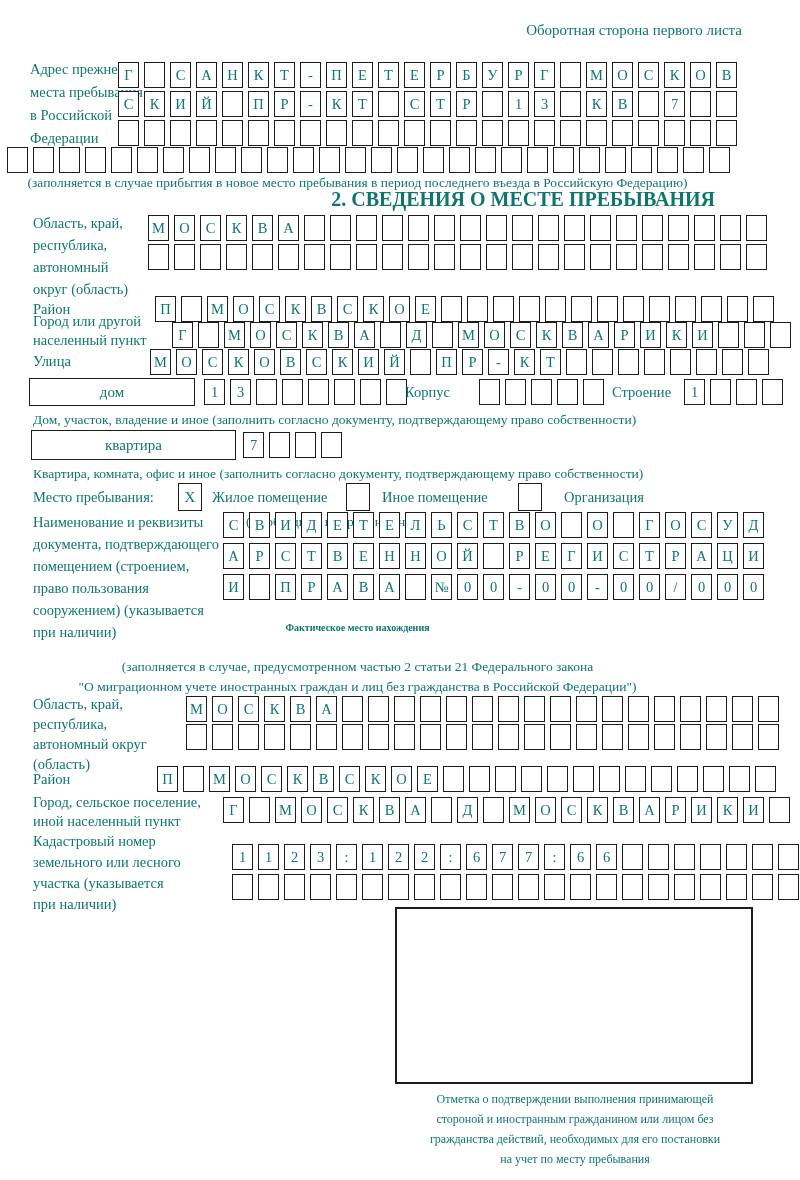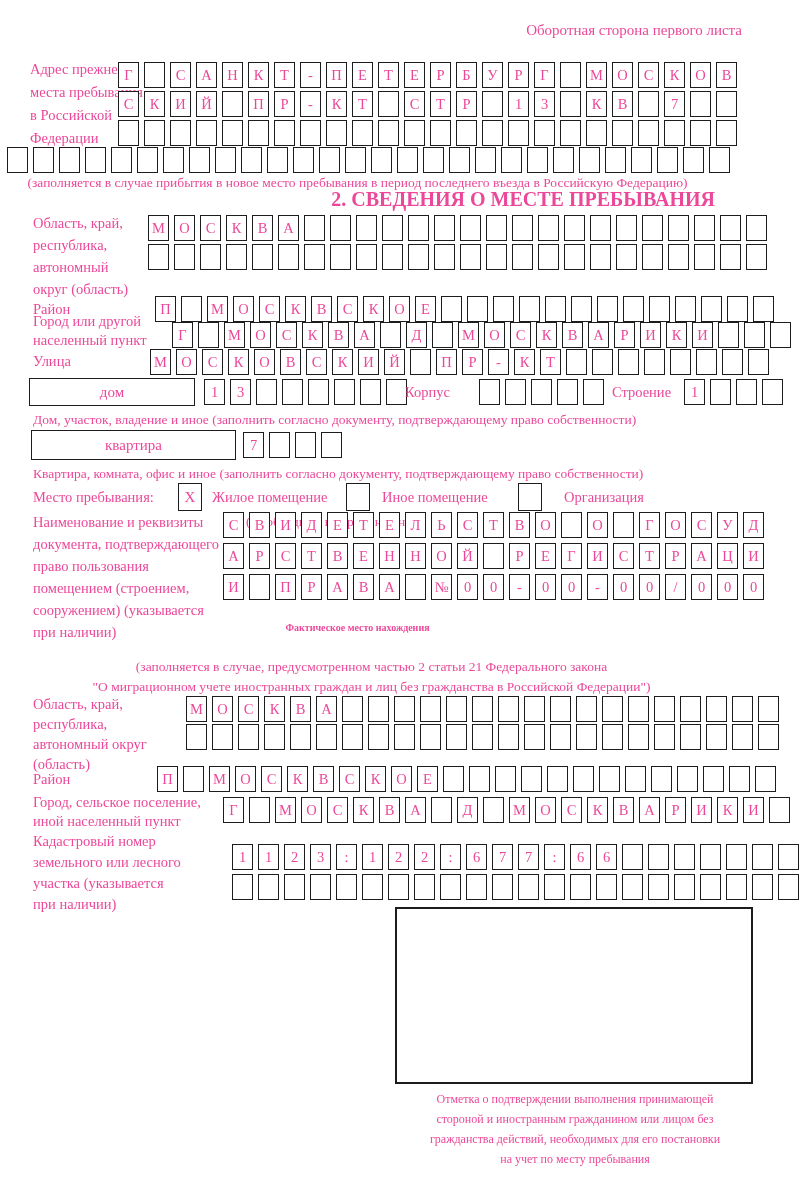--- a/index.html
+++ b/index.html
@@ -1,17 +1,17 @@
 <!DOCTYPE html>
 <html><head>
 <meta charset="utf-8">
 <style>
   html,body{margin:0;padding:0;background:#fff;}
   .page{position:relative;width:800px;height:1180px;background:#ffffff;
-        font-family:"Liberation Serif",serif;color:#ec4899;overflow:hidden;}
+        font-family:"Liberation Serif",serif;color:#0f766e;overflow:hidden;}
   .abs{position:absolute;}
   .lbl{font-size:14.5px;line-height:22px;}
   .lbl div{white-space:nowrap;}
   .note{font-size:13.5px;}
   .center{left:0;width:715px;text-align:center;}
   .bold{font-weight:bold;}
   .cellrow{position:absolute;display:flex;gap:5px;}
   .cell{width:21px;height:26px;box-sizing:border-box;border:1.7px solid #1c1c1c;
         display:flex;align-items:center;justify-content:center;
         font-size:14.5px;background:#fff;flex:0 0 auto;}
@@ -338,22 +338,22 @@
   <div class="abs lbl" style="left:212px;top:486px;">Жилое помещение</div>
   <div class="cb" style="left:346px;top:483px;"></div>
   <div class="abs lbl" style="left:382px;top:486px;">Иное помещение</div>
   <div class="cb" style="left:518px;top:483px;"></div>
   <div class="abs lbl" style="left:564px;top:486px;">Организация</div>
   <div class="abs note" style="left:246px;top:514px;">(Необходимо выбрать нужное)</div>
 
   <div class="abs lbl" style="left:33px;top:511px;">
       <div>Наименование и реквизиты</div>
       <div>документа, подтверждающего</div>
+      <div>помещением (строением,</div>
       <div>право пользования</div>
-      <div>помещением (строением,</div>
       <div>сооружением) (указывается</div>
       <div>при наличии)</div>
     </div>
   <div class="cellrow" style="left:223px;top:512px;">
       <span class="cell">С</span>
       <span class="cell">В</span>
       <span class="cell">И</span>
       <span class="cell">Д</span>
       <span class="cell">Е</span>
       <span class="cell">Т</span>
@@ -414,21 +414,21 @@
       <span class="cell">-</span>
       <span class="cell">0</span>
       <span class="cell">0</span>
       <span class="cell">/</span>
       <span class="cell">0</span>
       <span class="cell">0</span>
       <span class="cell">0</span>
     </div>
 
   <div class="abs center bold" style="top:622px;font-size:10px;">Фактическое место нахождения</div>
-  <div class="abs note center lh20" style="top:657px;padding-left:14px;">
+  <div class="abs note center lh20" style="top:657px;">
       <div>(заполняется в случае, предусмотренном частью 2 статьи 21 Федерального закона</div>
       <div>"О миграционном учете иностранных граждан и лиц без гражданства в Российской Федерации")</div>
     </div>
 
   <div class="abs lbl lh20" style="left:33px;top:694px;">
       <div>Область, край,</div>
       <div>республика,</div>
       <div>автономный округ</div>
       <div>(область)</div>
     </div>

